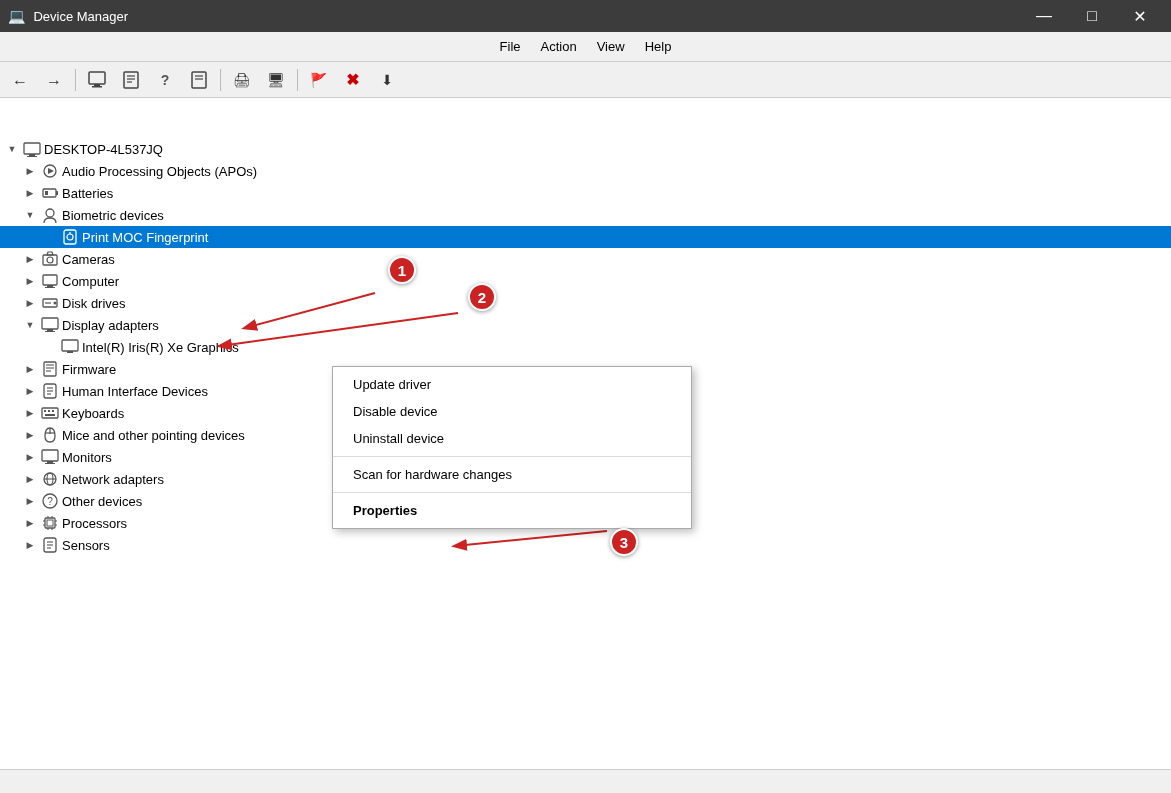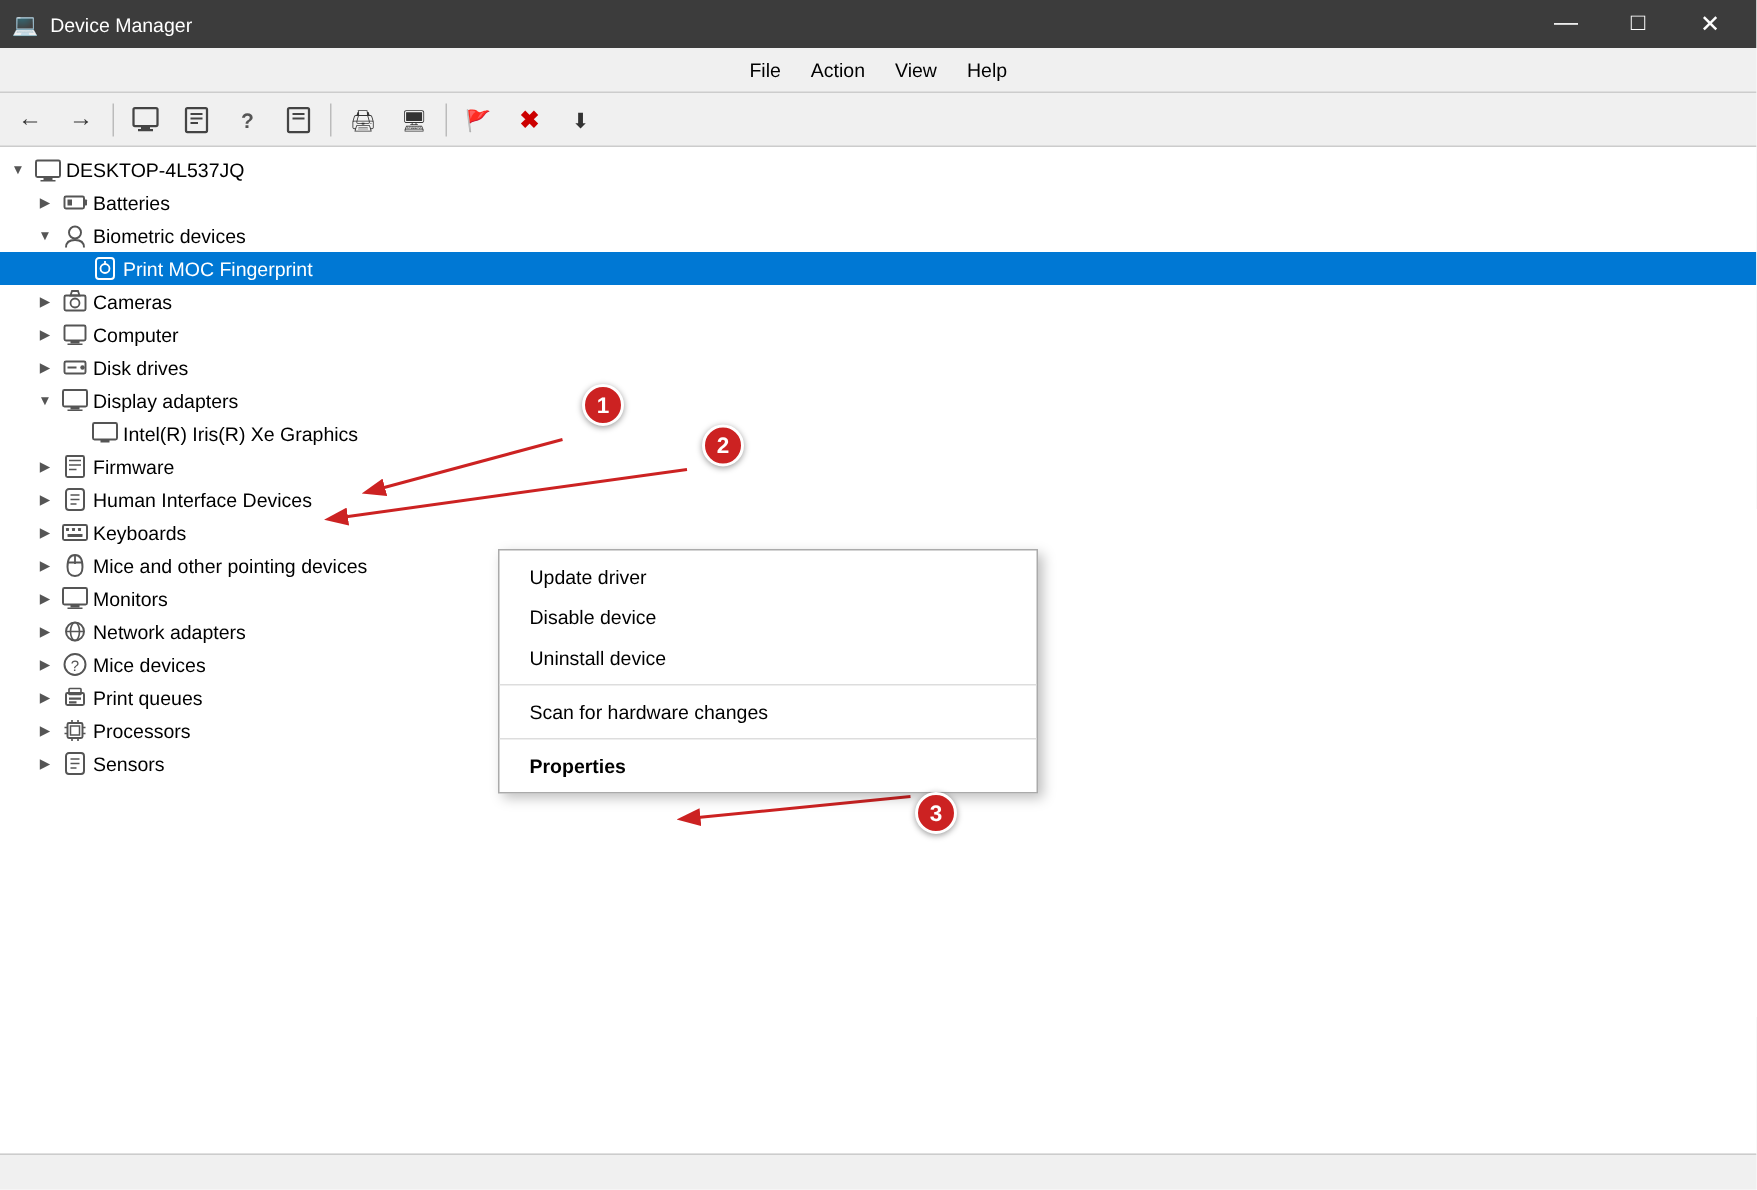--- a/index.html
+++ b/index.html
@@ -73,20 +73,21 @@
       background: #fff;
     }
 
     
     .tree-view {
       flex: 1;
       overflow-y: auto;
       overflow-x: hidden;
       padding: 4px 0;
       position: relative;
+      margin-top: 36px;
     }
 
     .tree-item {
       display: flex;
       align-items: center;
       height: 22px;
       padding-left: 4px;
       cursor: pointer;
       white-space: nowrap;
       user-select: none;
@@ -244,20 +245,30 @@
           <svg width="18" height="18" viewBox="0 0 18 18">
               <rect x="1" y="3" width="16" height="11" rx="1" fill="none" stroke="#555" stroke-width="1.3"></rect>
               <rect x="6" y="14" width="6" height="2" fill="#555"></rect>
               <rect x="4" y="16" width="10" height="1" fill="#555"></rect>
             </svg>
         </span>
         <span class="tree-label">DESKTOP-4L537JQ</span>
       </div>
 
 
+      <div class="tree-item indent-1">
+        <span class="expand-btn collapsed"></span>
+        <span class="tree-icon">
+          <svg width="18" height="18" viewBox="0 0 18 18">
+              <circle cx="9" cy="9" r="6" fill="none" stroke="#555" stroke-width="1.3"></circle>
+              <polygon points="7,6 13,9 7,12" fill="#555"></polygon>
+            </svg>
+        </span>
+        <span class="tree-label">Audio Processing Objects (APOs)</span>
+      </div>
 
       <div class="tree-item indent-1">
         <span class="expand-btn collapsed"></span>
         <span class="tree-icon">
           <svg width="18" height="18" viewBox="0 0 18 18">
               <rect x="2" y="5" width="13" height="8" rx="1" fill="none" stroke="#555" stroke-width="1.3"></rect>
               <rect x="15" y="7" width="2" height="4" rx="0.5" fill="#555"></rect>
               <rect x="4" y="7" width="3" height="4" fill="#555"></rect>
             </svg>
         </span>
@@ -424,35 +435,23 @@
       </div>
 
       <div class="tree-item indent-1">
         <span class="expand-btn collapsed"></span>
         <span class="tree-icon">
           <svg width="18" height="18" viewBox="0 0 18 18">
               <circle cx="9" cy="9" r="7" fill="none" stroke="#555" stroke-width="1.3"></circle>
               <text x="9" y="13" text-anchor="middle" font-size="10" fill="#555">?</text>
             </svg>
         </span>
-        <span class="tree-label">Mice devices</span>
-      </div>
-
-      <div class="tree-item indent-1">
-        <span class="expand-btn collapsed"></span>
-        <span class="tree-icon">
-          <svg width="18" height="18" viewBox="0 0 18 18">
-              <rect x="3" y="6" width="12" height="8" rx="1" fill="none" stroke="#555" stroke-width="1.3"></rect>
-              <rect x="5" y="3" width="8" height="4" rx="0.5" fill="none" stroke="#555" stroke-width="1.1"></rect>
-              <rect x="5" y="9" width="8" height="1.5" fill="#555"></rect>
-              <rect x="5" y="11.5" width="5" height="1.5" fill="#555"></rect>
-            </svg>
-        </span>
-        <span class="tree-label">Print queues</span>
-      </div>
+        <span class="tree-label">Other devices</span>
+      </div>
+
 
       <div class="tree-item indent-1">
         <span class="expand-btn collapsed"></span>
         <span class="tree-icon">
           <svg width="18" height="18" viewBox="0 0 18 18">
               <rect x="4" y="4" width="10" height="10" rx="1" fill="none" stroke="#555" stroke-width="1.3"></rect>
               <rect x="6" y="6" width="6" height="6" fill="none" stroke="#555" stroke-width="1"></rect>
               <line x1="7" y1="2" x2="7" y2="4" stroke="#555" stroke-width="1.1"></line>
               <line x1="11" y1="2" x2="11" y2="4" stroke="#555" stroke-width="1.1"></line>
               <line x1="7" y1="14" x2="7" y2="16" stroke="#555" stroke-width="1.1"></line>

